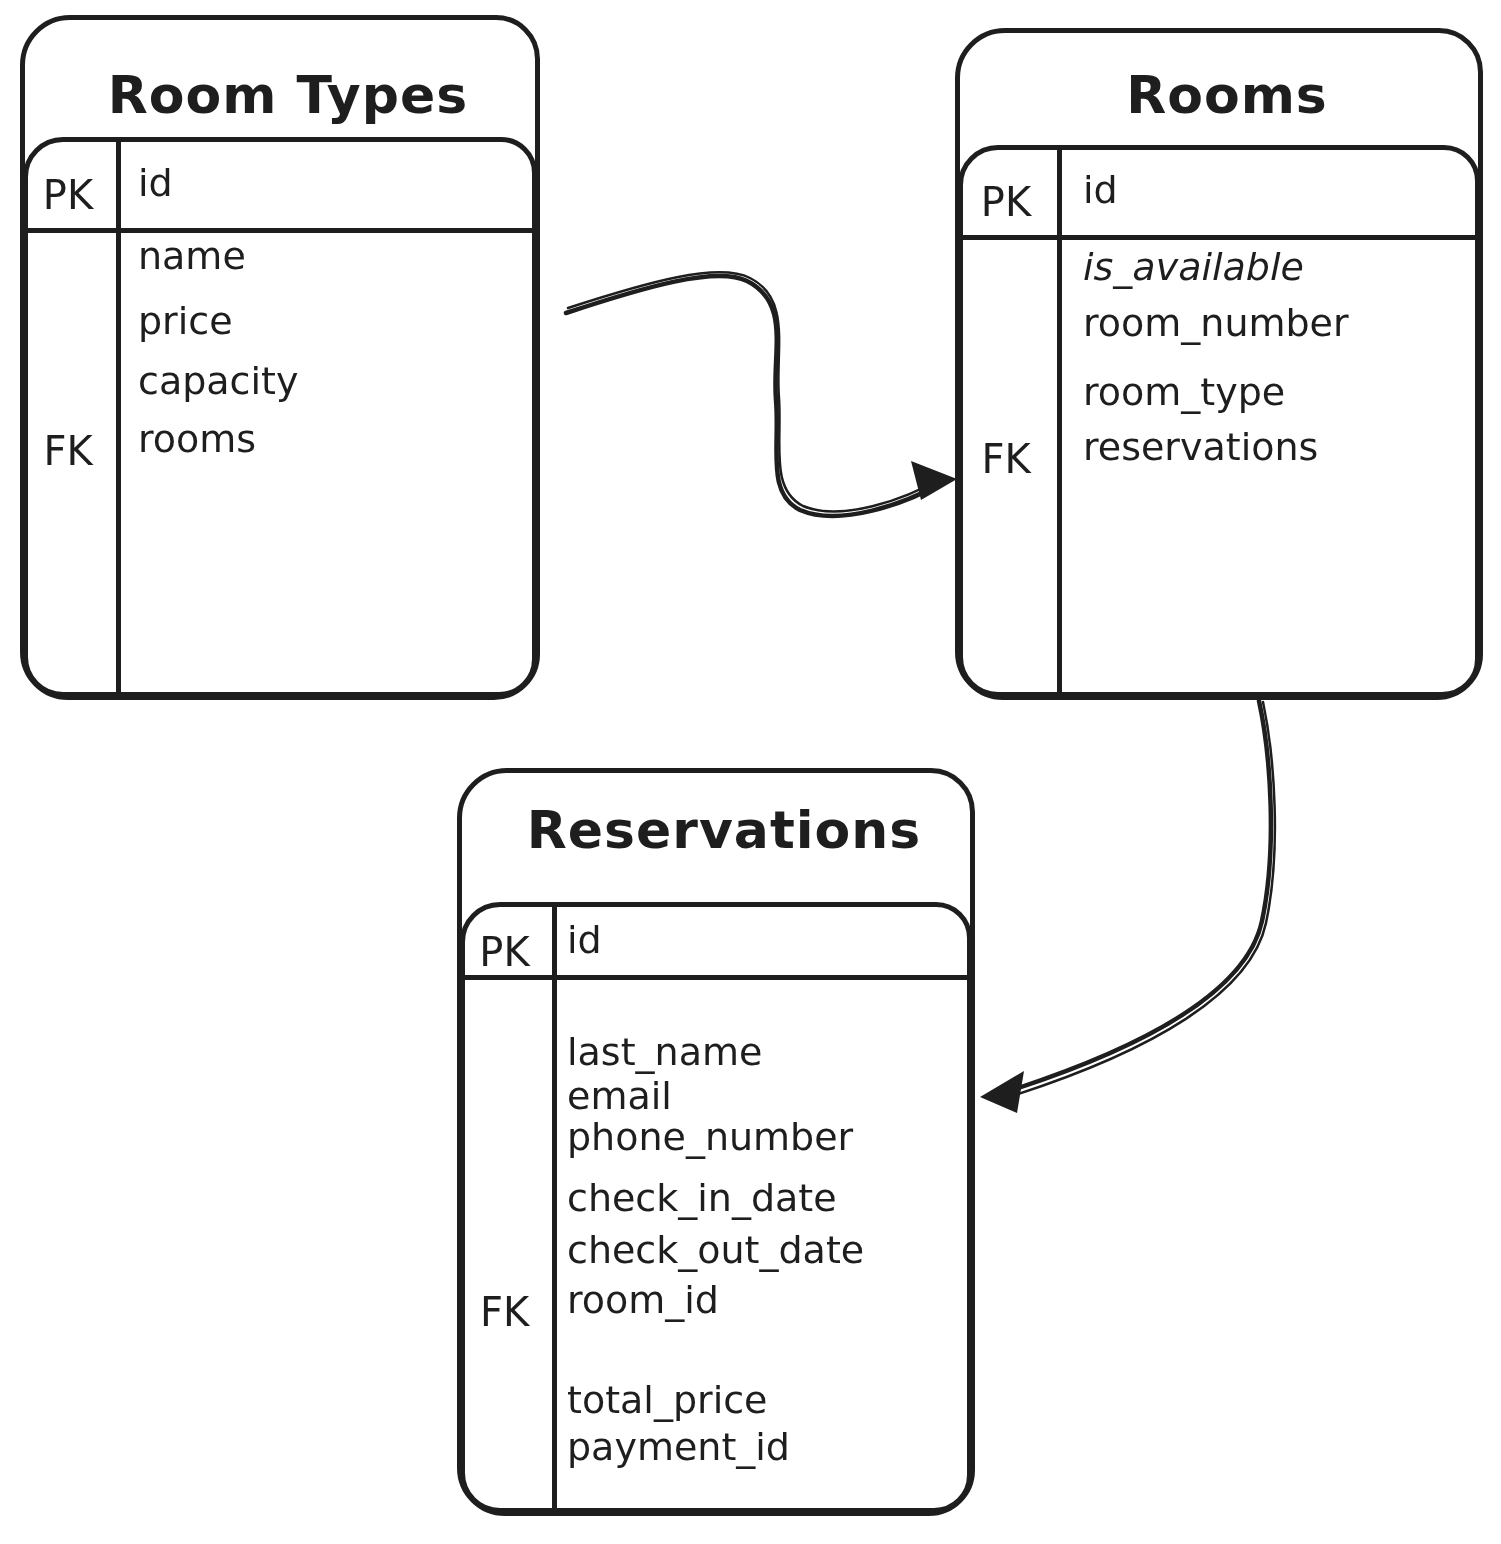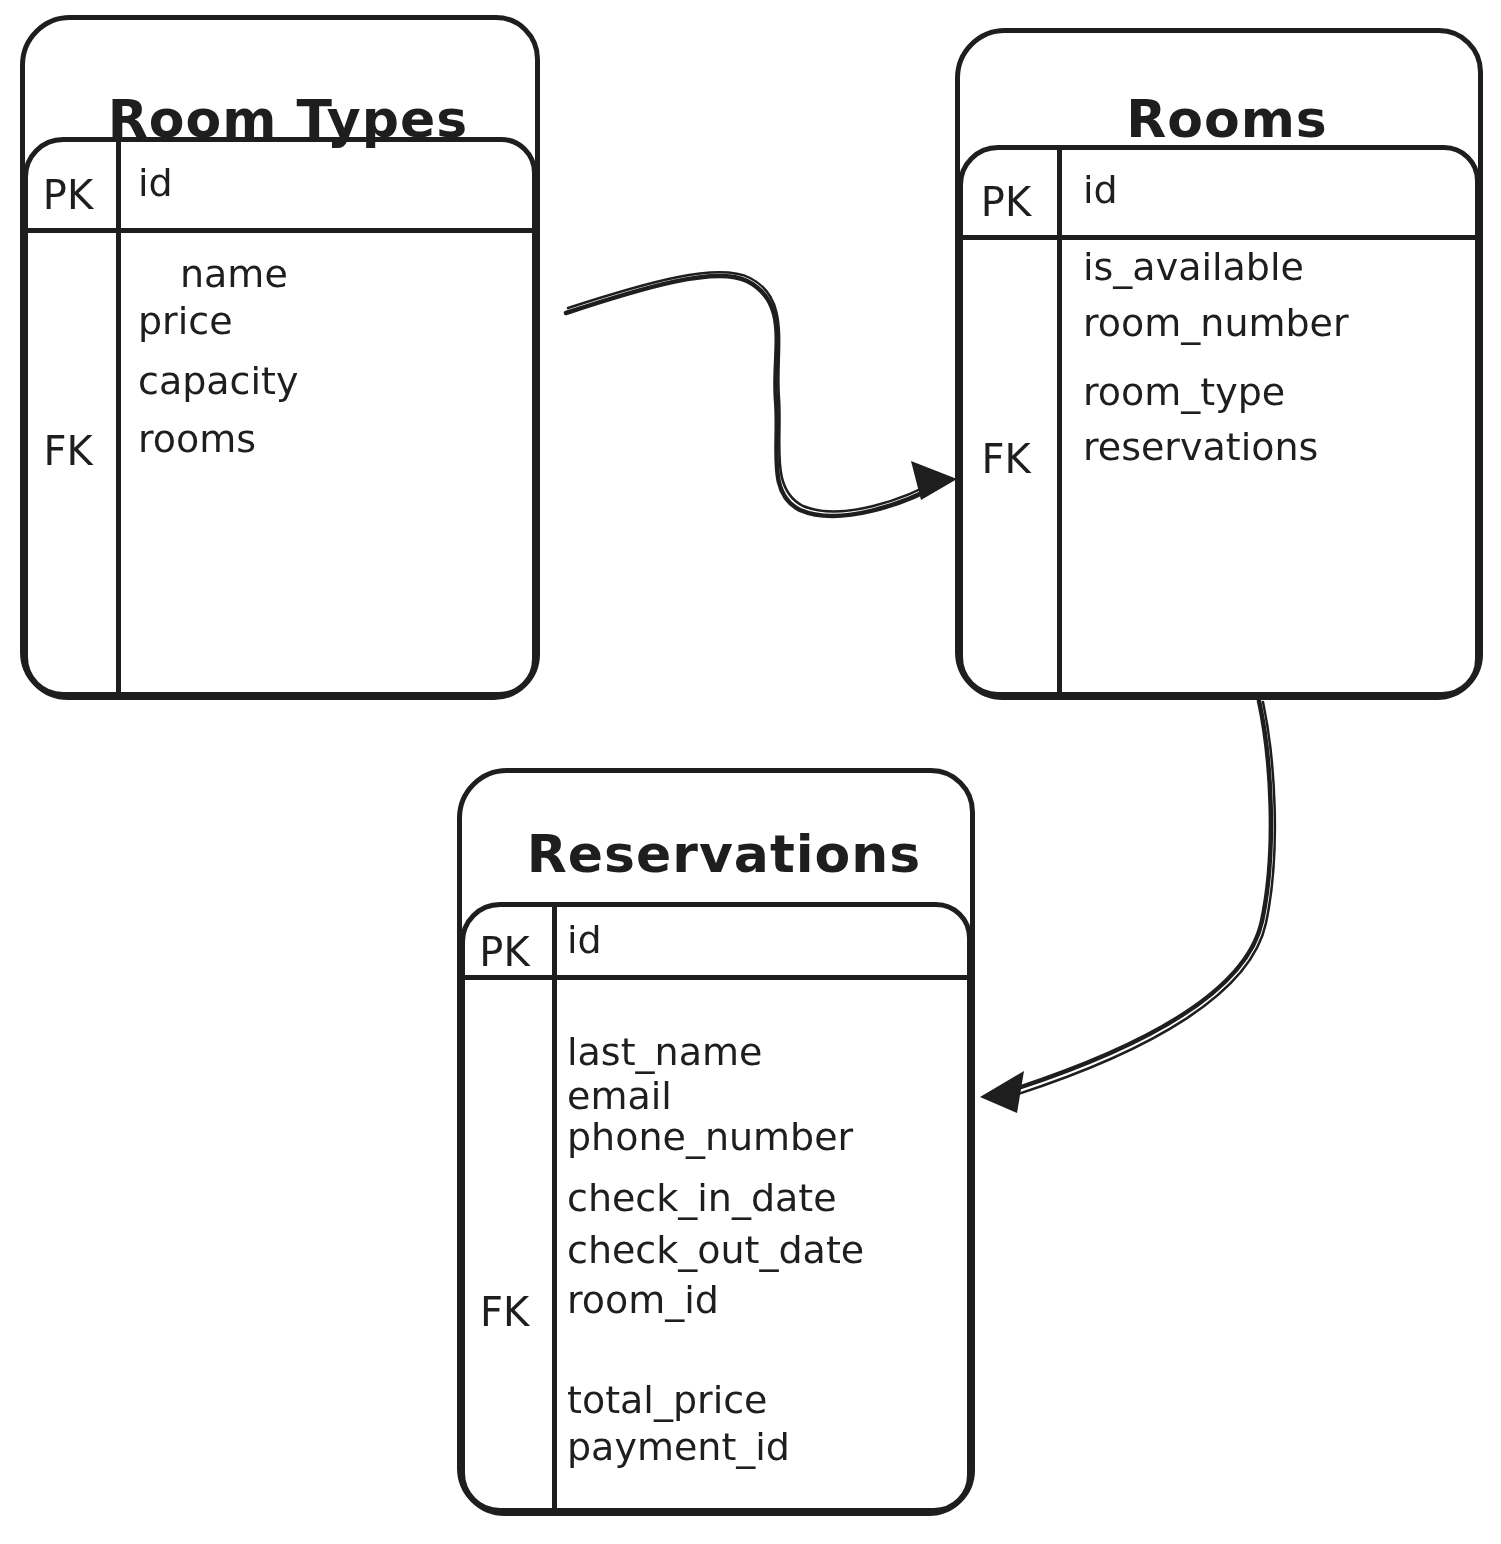--- a/index.html
+++ b/index.html
@@ -18,21 +18,20 @@
     border:5px solid #1e1e1e;
     border-radius:50px 44px 46px 48px;
     background:#ffffff;
   }
   .entity-title {
     position:absolute; left:16px; right:0;
     text-align:center;
     font-size:52px; font-weight:bold;
     line-height:60px;
     letter-spacing:1px;
-    margin-top:24px;
   }
   .entity-inner {
     position:absolute; left:3px; right:3px; bottom:3px;
     border:5px solid #1e1e1e;
     border-radius:40px 36px 38px 40px;
   }
   .vdiv { position:absolute; width:5px; background:#1e1e1e; }
   .hdiv { position:absolute; left:3px; right:3px; height:5px; background:#1e1e1e; }
 
   .row {
@@ -60,21 +59,21 @@
     <div class="entity-title" style="top:50px;">Room Types</div>
     <div class="entity-inner" style="top:122px;"></div>
     <div class="vdiv" style="left:96px; top:122px; bottom:3px;"></div>
     <div class="hdiv" style="top:213px;"></div>
 
     <div class="row" style="top:146px;">
       <span class="key">PK</span>
       <span class="fname">id</span>
     </div>
 
-    <div class="row" style="top:237px;margin-left:42px;">
+    <div class="row" style="top:219px;">
       <span class="key"></span>
       <span class="fname">name</span>
     </div>
     <div class="row" style="top:284px;">
       <span class="key"></span>
       <span class="fname">price</span>
     </div>
     <div class="row" style="top:344px;">
       <span class="key"></span>
       <span class="fname">capacity</span>
@@ -90,21 +89,21 @@
     <div class="entity-title" style="top:37px;">Rooms</div>
     <div class="entity-inner" style="top:117px;"></div>
     <div class="vdiv" style="left:102px; top:117px; bottom:3px;"></div>
     <div class="hdiv" style="top:207px;"></div>
 
     <div class="row" style="top:140px;">
       <span class="key">PK</span>
       <span class="fname">id</span>
     </div>
 
-    <div class="row" style="top:217px;">
+    <div class="row" style="top:217px;font-style:italic;">
       <span class="key"></span>
       <span class="fname">is_available</span>
     </div>
     <div class="row" style="top:273px;">
       <span class="key"></span>
       <span class="fname">room_number</span>
     </div>
     <div class="row" style="top:342px;">
       <span class="key"></span>
       <span class="fname">room_type</span>

